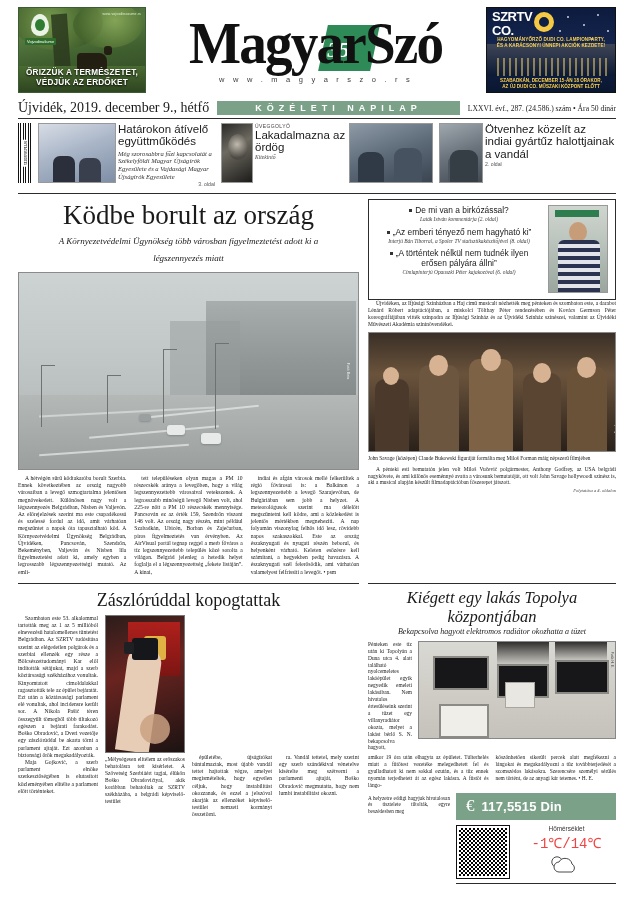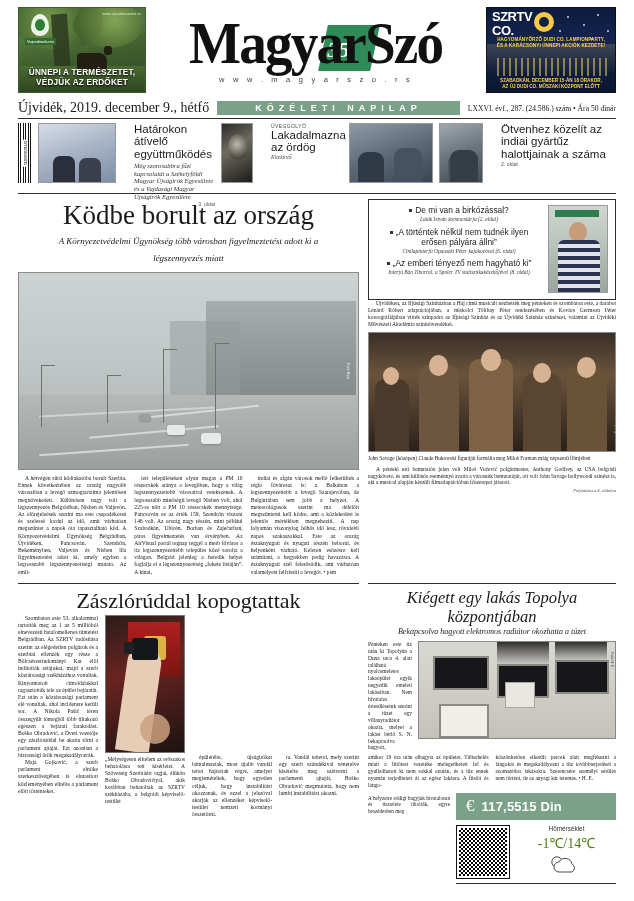--- a/index.html
+++ b/index.html
@@ -64,21 +64,21 @@
   .datebar{display:flex;align-items:center;height:16px;margin:2px 18px 0 18px;border-bottom:1.2px solid #2d2d2d;padding-bottom:2px;}
   .date-left{font-family:"Liberation Serif",serif;font-size:14px;white-space:nowrap;flex:0 0 auto;}
   .green-band{flex:1 1 auto;height:14px;margin:0 8px;background:#7ba289;display:flex;align-items:center;justify-content:center;}
   .green-band span{font-family:"Liberation Sans",sans-serif;font-weight:bold;font-size:9px;letter-spacing:5px;color:#ffffff;}
   .date-right{font-family:"Liberation Serif",serif;font-size:7.6px;white-space:nowrap;flex:0 0 auto;}
 
   
   .teasers{display:flex;margin:4px 18px 0 18px;gap:6px;height:66px;border-bottom:1.3px solid #2d2d2d;padding-bottom:4px;}
   .barcode{flex:0 0 14px;height:60px;background:repeating-linear-gradient(90deg,#111 0 1px,#fff 1px 2px,#111 2px 3px,#fff 3px 5px);position:relative;}
   .barcode .bcnum{position:absolute;left:50%;top:50%;transform:translate(-50%,-50%) rotate(90deg);font-family:"Liberation Sans",sans-serif;font-size:3.4px;color:#000;white-space:nowrap;background:#fff;padding:0 1px;}
-  .teaser{display:flex;gap:18px;flex:1 1 0;min-width:0;}
+  .teaser{display:flex;gap:2px;flex:1 1 0;min-width:0;}
   .t-photo{flex:0 0 78px;height:60px;border:.6px solid #999;box-sizing:border-box;overflow:hidden;position:relative;}
   .tp1{background:linear-gradient(160deg,#d8dde6 0%,#aab6c8 45%,#7e8ea6 100%);}
   .tp1:after{content:"";position:absolute;left:14px;bottom:0;width:22px;height:26px;background:#2b2f3c;border-radius:7px 7px 0 0;}
   .tp1:before{content:"";position:absolute;right:14px;bottom:0;width:22px;height:24px;background:#3a3f4d;border-radius:7px 7px 0 0;}
   .tp2{width:32px;flex:0 0 32px;background:linear-gradient(150deg,#2a2a28,#6d6a60 40%,#1d1c1a);}
   .tp2:after{content:"";position:absolute;left:6px;top:10px;width:20px;height:26px;border-radius:50%;
     background:radial-gradient(circle at 45% 40%,#cfc9bb,#4b4843 70%);opacity:.85;}
   .tp3{background:linear-gradient(160deg,#8e9aa6 0%,#5d6a78 50%,#3b4552 100%);}
   .tp3:after{content:"";position:absolute;left:8px;bottom:0;width:26px;height:30px;background:#2f3a46;border-radius:9px 9px 0 0;}
   .tp3:before{content:"";position:absolute;right:10px;bottom:0;width:28px;height:34px;background:#46525f;border-radius:9px 9px 0 0;}
@@ -142,21 +142,21 @@
     background:linear-gradient(180deg,#3a2f26 0%,#6a533c 35%,#2a211a 100%);}
   .mus-photo .fig{position:absolute;bottom:0;border-radius:10px 10px 0 0;}
   .mus-photo .hd{position:absolute;border-radius:50%;background:#d7b393;}
   .mus-credit{position:absolute;right:1px;bottom:4px;transform:rotate(90deg);transform-origin:bottom right;
     font-family:"Liberation Sans",sans-serif;font-size:3.4px;color:#eee;white-space:nowrap;}
   .mus-cap{font-family:"Liberation Serif",serif;font-size:5.3px;line-height:6.6px;margin-top:3px;text-align:justify;}
   .mus-body{font-family:"Liberation Serif",serif;font-size:5.4px;line-height:6.9px;text-align:justify;text-indent:8px;margin-top:4px;}
   .cont-note{font-family:"Liberation Serif",serif;font-style:italic;font-size:4.6px;text-align:right;color:#444;margin-top:2px;}
 
   
-  .zl-head{font-family:"Liberation Serif",serif;font-size:22px;line-height:25px;text-align:center;margin:4px 0 2px 0;}
+  .zl-head{font-family:"Liberation Serif",serif;font-size:18px;line-height:25px;text-align:center;margin:4px 0 2px 0;}
   .zl-sub{font-family:"Liberation Serif",serif;font-style:italic;font-size:8px;line-height:10px;text-align:center;margin-bottom:5px;}
   .zl-grid{display:flex;gap:7px;}
   .zl-col{flex:1 1 0;min-width:0;}
   .zl-photo{height:136px;border:.6px solid #777;position:relative;overflow:hidden;
     background:linear-gradient(160deg,#2b1d1b 0%,#6a2420 40%,#1b1312 100%);margin-bottom:3px;}
   .zl-photo .flag{position:absolute;right:4px;top:6px;width:52px;height:54px;background:linear-gradient(180deg,#b4201c,#7d1512);opacity:.95;}
   .zl-photo .crest{position:absolute;right:18px;top:20px;width:22px;height:24px;background:#e8c349;border-radius:3px;opacity:.9;}
   .zl-photo .arm{position:absolute;left:16px;bottom:0;width:34px;height:104px;background:#e8cdb6;border-radius:14px 14px 0 0;transform:rotate(8deg);}
   .zl-photo .cam{position:absolute;left:26px;top:22px;width:26px;height:22px;background:#16171a;border-radius:3px;}
   .zl-photo .cam:after{content:"";position:absolute;left:-8px;top:4px;width:10px;height:12px;background:#1f2024;border-radius:2px;}
@@ -188,21 +188,21 @@
   .rate .val{font-family:"Liberation Sans",sans-serif;font-weight:bold;font-size:13px;color:#fff;letter-spacing:.2px;}
   .wx-row{display:flex;gap:7px;margin-top:5px;align-items:flex-start;}
   .qr{flex:0 0 54px;height:54px;border:1.4px solid #111;padding:2px;box-sizing:border-box;background:#fff;}
   .qr-inner{width:100%;height:100%;
     background-image:
       repeating-linear-gradient(90deg,#000 0 2px,#fff 2px 4px),
       repeating-linear-gradient(0deg,#000 0 2px,#fff 2px 4px);
     background-blend-mode:difference;}
   .wx{flex:1 1 auto;text-align:center;}
   .wx-label{font-family:"Liberation Sans",sans-serif;font-size:6.4px;color:#333;}
-  .wx-temp{font-family:Liberation Serif, serif;font-size:14px;color:#4d7c0f;margin-top:1px;}
+  .wx-temp{font-family:Liberation Mono, monospace;font-size:14px;color:#ef4444;margin-top:1px;}
   .wx-icon{margin-top:2px;}
   .hr-bottom{border:0;border-top:1px solid #2d2d2d;margin:3px 0 0 0;}
   .foot-note{font-family:"Liberation Serif",serif;font-size:5.2px;line-height:6.6px;text-align:justify;margin-top:2px;}
 </style>
 </head>
 <body>
 
 <div class="page">
 
   <div class="masthead">
@@ -210,21 +210,21 @@
     <div class="ad-left">
       <div class="canopy"></div>
       <div class="canopy2"></div>
       <div class="trunk"></div>
       <div class="grass"></div>
       <div class="deer"></div>
       <div class="logo-drop"></div>
       <div class="badge">Vojvodinašume</div>
       <div class="ad-url">www.vojvodinasume.rs</div>
       <div class="ad-cap">
-        <div>ÜNNEPI A TERMÉSZETET,</div>
+        <div>ŐRIZZÜK A TERMÉSZETET,</div>
         <div>VÉDJÜK AZ ERDŐKET</div>
       </div>
     </div>
 
     <div class="mh-center">
       <div class="title-wrap">
         <div class="green-swoosh"></div>
         <div class="swoosh-num">35</div>
         <div class="title title-layer">
           <span>Magyar</span><span class="sz">Szó</span>
@@ -289,21 +289,21 @@
       </div>
     </div>
 
     <div class="teaser" style="flex:0 0 84px;margin-left:-6px">
       <div class="t-photo tp3" style="flex:0 0 84px"></div>
     </div>
 
     <div class="teaser">
       <div class="t-photo tp4" style="flex:0 0 44px"></div>
       <div class="t-text">
-        <div class="t-head">Ötvenhez közelít az indiai gyártűz halottjainak a száma</div>
+        <div class="t-head">Ötvenhez közelít az indiai gyártűz halottjainak a vandál</div>
         <div class="t-page" style="float:none">2. oldal</div>
       </div>
     </div>
   </div>
 
   <div class="content">
 
     <div class="col-main">
       <div class="lead-head">Ködbe borult az ország</div>
       <div class="lead-sub">A Környezetvédelmi Ügynökség több városban figyelmeztetést adott ki a légszennyezés miatt</div>
@@ -346,30 +346,30 @@
 
             <div class="sp-item">
               <div class="sp-head">
                 <span class="sp-bullet"></span><span>De mi van a birkózással?</span>
               </div>
               <div class="sp-by">Laták István kommentárja (2. oldal)</div>
             </div>
 
             <div class="sp-item">
               <div class="sp-head">
+                <span class="sp-bullet"></span><span>„Az emberi tényező nem hagyható ki”</span>
+              </div>
+              <div class="sp-by">Interjú Bán Tiborral, a Spoler TV statisztikakészítőjével (8. oldal)</div>
+            </div>
+
+            <div class="sp-item">
+              <div class="sp-head">
                 <span class="sp-bullet"></span><span>„A történtek nélkül nem tudnék ilyen erősen pályára állni”</span>
               </div>
               <div class="sp-by">Címlapinterjú Opauszki Péter kajakozóval (6. oldal)</div>
-            </div>
-
-            <div class="sp-item">
-              <div class="sp-head">
-                <span class="sp-bullet"></span><span>„Az emberi tényező nem hagyható ki”</span>
-              </div>
-              <div class="sp-by">Interjú Bán Tiborral, a Spoler TV statisztikakészítőjével (8. oldal)</div>
             </div>
           </div>
 
           <div class="sport-photo">
             <div class="sign"></div>
             <div class="head"></div>
             <div class="torso"></div>
           </div>
         </div>
       </div>

